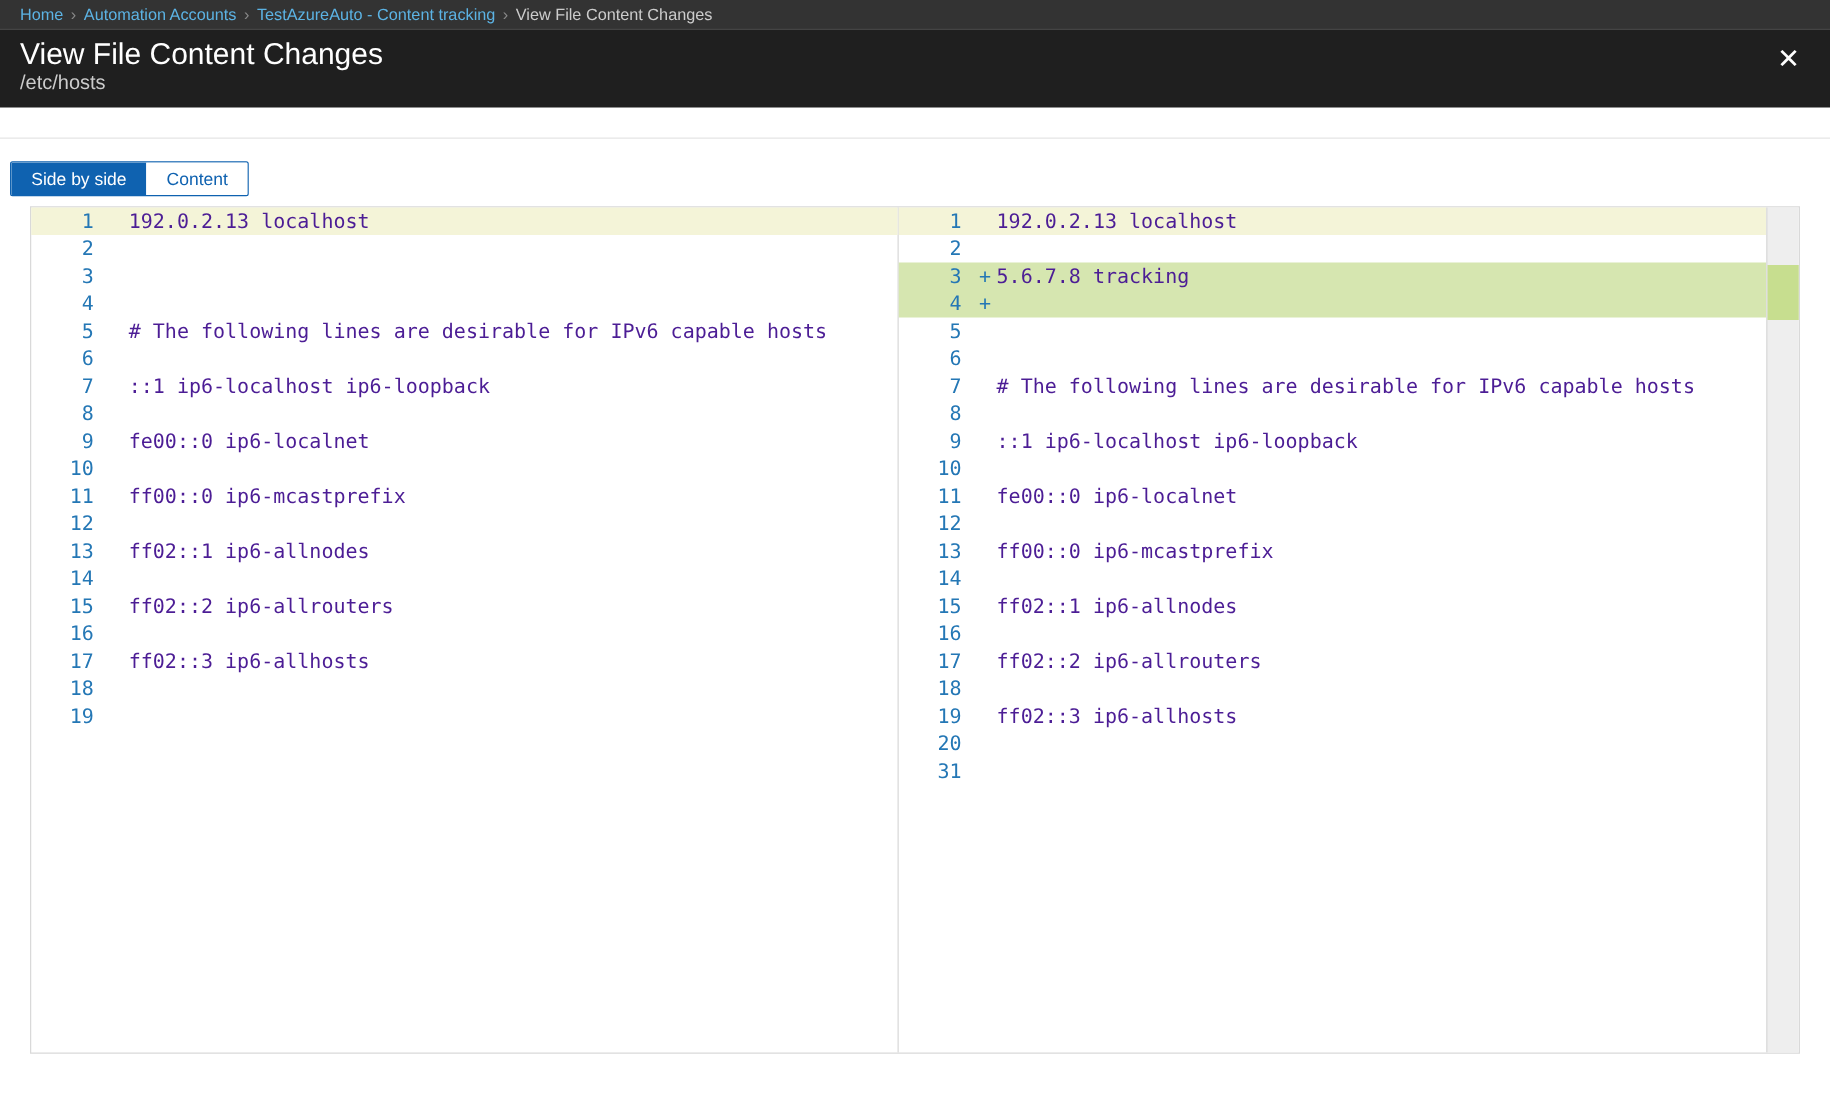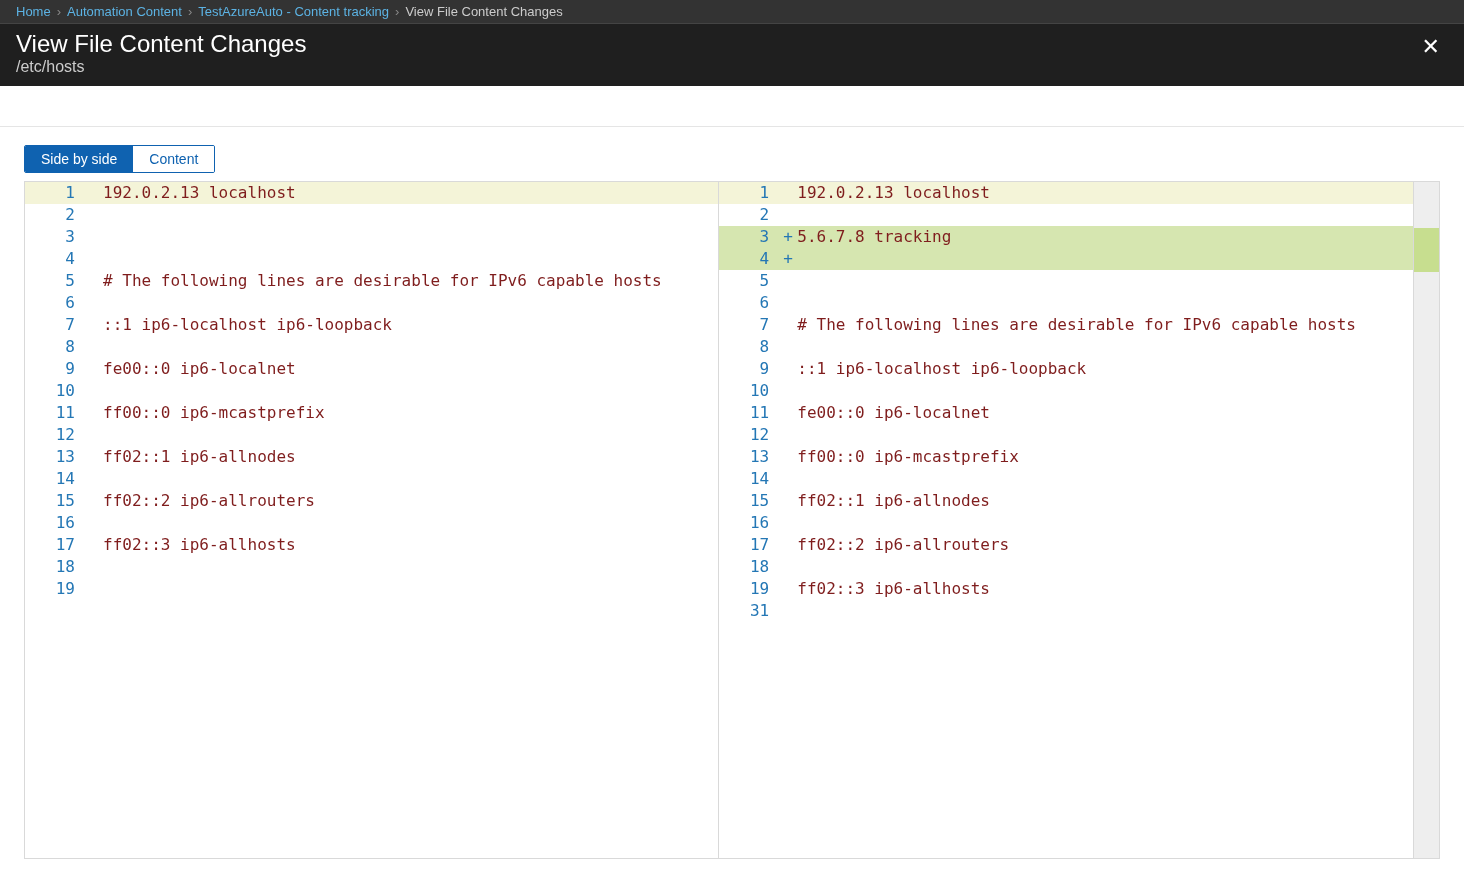--- a/index.html
+++ b/index.html
@@ -10,51 +10,51 @@
 .crumbs{display:flex;align-items:flex-start;gap:6px;padding:4px 16px;font-size:13px;background:#333;border-bottom:1px solid #444}
 .crumbs a{color:#5cb3e4;text-decoration:none;cursor:pointer}
 .crumbs .sep{color:#888}
 .crumbs .cur{color:#ccc}
 .titlebar{display:flex;align-items:flex-start;justify-content:space-between;padding:6px 16px 10px 16px}
 .titlebar h1{margin:0;font-weight:300;font-size:24px;color:#fff}
 .titlebar .sub{font-size:16px;color:#ccc}
 .closebtn{color:#fff;font-size:22px;cursor:pointer;padding:4px 8px}
 
 
-.toolbar{padding:18px 24px 8px 24px;border-top:1px solid #e5e5e5;margin-top:40px}
+.toolbar{padding:18px 24px 8px 8px;border-top:1px solid #e5e5e5;margin-top:24px}
 .switch{display:inline-flex;border:1px solid #0f62b0;border-radius:2px;overflow:hidden}
 .switch div{padding:5px 16px;font-size:14px;cursor:pointer}
 .switch .on{background:#0f62b0;color:#fff}
 .switch .off{background:#fff;color:#0f62b0}
 
 
 .diffwrap{margin:0 24px;border:1px solid #d9d9d9;height:676px;display:flex}
 .pane{width:50%;position:relative;font-family:Consolas,Menlo,monospace;font-size:16px;line-height:22px}
 .pane.left{border-right:1px solid #d9d9d9}
 .row{display:flex;align-items:flex-start}
 .num{width:50px;text-align:right;padding-right:14px;color:#2477b5;user-select:none}
 .mk{width:14px;color:#2477b5}
-.code{flex:1;white-space:pre;color:#7f1d1d}
+.code{flex:1;white-space:pre;color:#4c1d95}
 .row.hilite{background:#f4f4d8}
 .row.add{background:#d6e6b0}
 .row.hatch{background-image:repeating-linear-gradient(135deg,#d9d9d9 0,#d9d9d9 4px,#fff 4px,#fff 8px)}
 .row.hatch .num,.row.hatch .mk{background:#fff}
 
 
 .ruler{width:26px;background:#eee;border-left:1px solid #d9d9d9;position:relative}
 .ruler .mark{position:absolute;left:0;right:0;background:#c7de8f}
 </style>
 </head>
 <body>
 
 <div class="top">
   <div class="crumbs">
     <a>Home</a>
     <span class="sep">›</span>
-    <a>Automation Content</a>
+    <a>Automation Accounts</a>
     <span class="sep">›</span>
     <a>TestAzureAuto - Content tracking</a>
     <span class="sep">›</span>
     <span class="cur">View File Content Changes</span>
   </div>
   <div class="titlebar">
     <div>
       <h1>View File Content Changes</h1>
       <div class="sub">/etc/hosts</div>
     </div>
@@ -267,20 +267,25 @@
         <div class="num">18</div>
         <div class="mk"></div>
         <div class="code"></div>
       </div>
       <div class="row">
         <div class="num">19</div>
         <div class="mk"></div>
         <div class="code">ff02::3 ip6-allhosts</div>
       </div>
       <div class="row">
+        <div class="num">20</div>
+        <div class="mk"></div>
+        <div class="code"></div>
+      </div>
+      <div class="row">
         <div class="num">31</div>
         <div class="mk"></div>
         <div class="code"></div>
       </div>
     </div>
   <div class="ruler">
     <div class="mark" style="top:46px;height:44px"></div>
   </div>
 </div>
 

